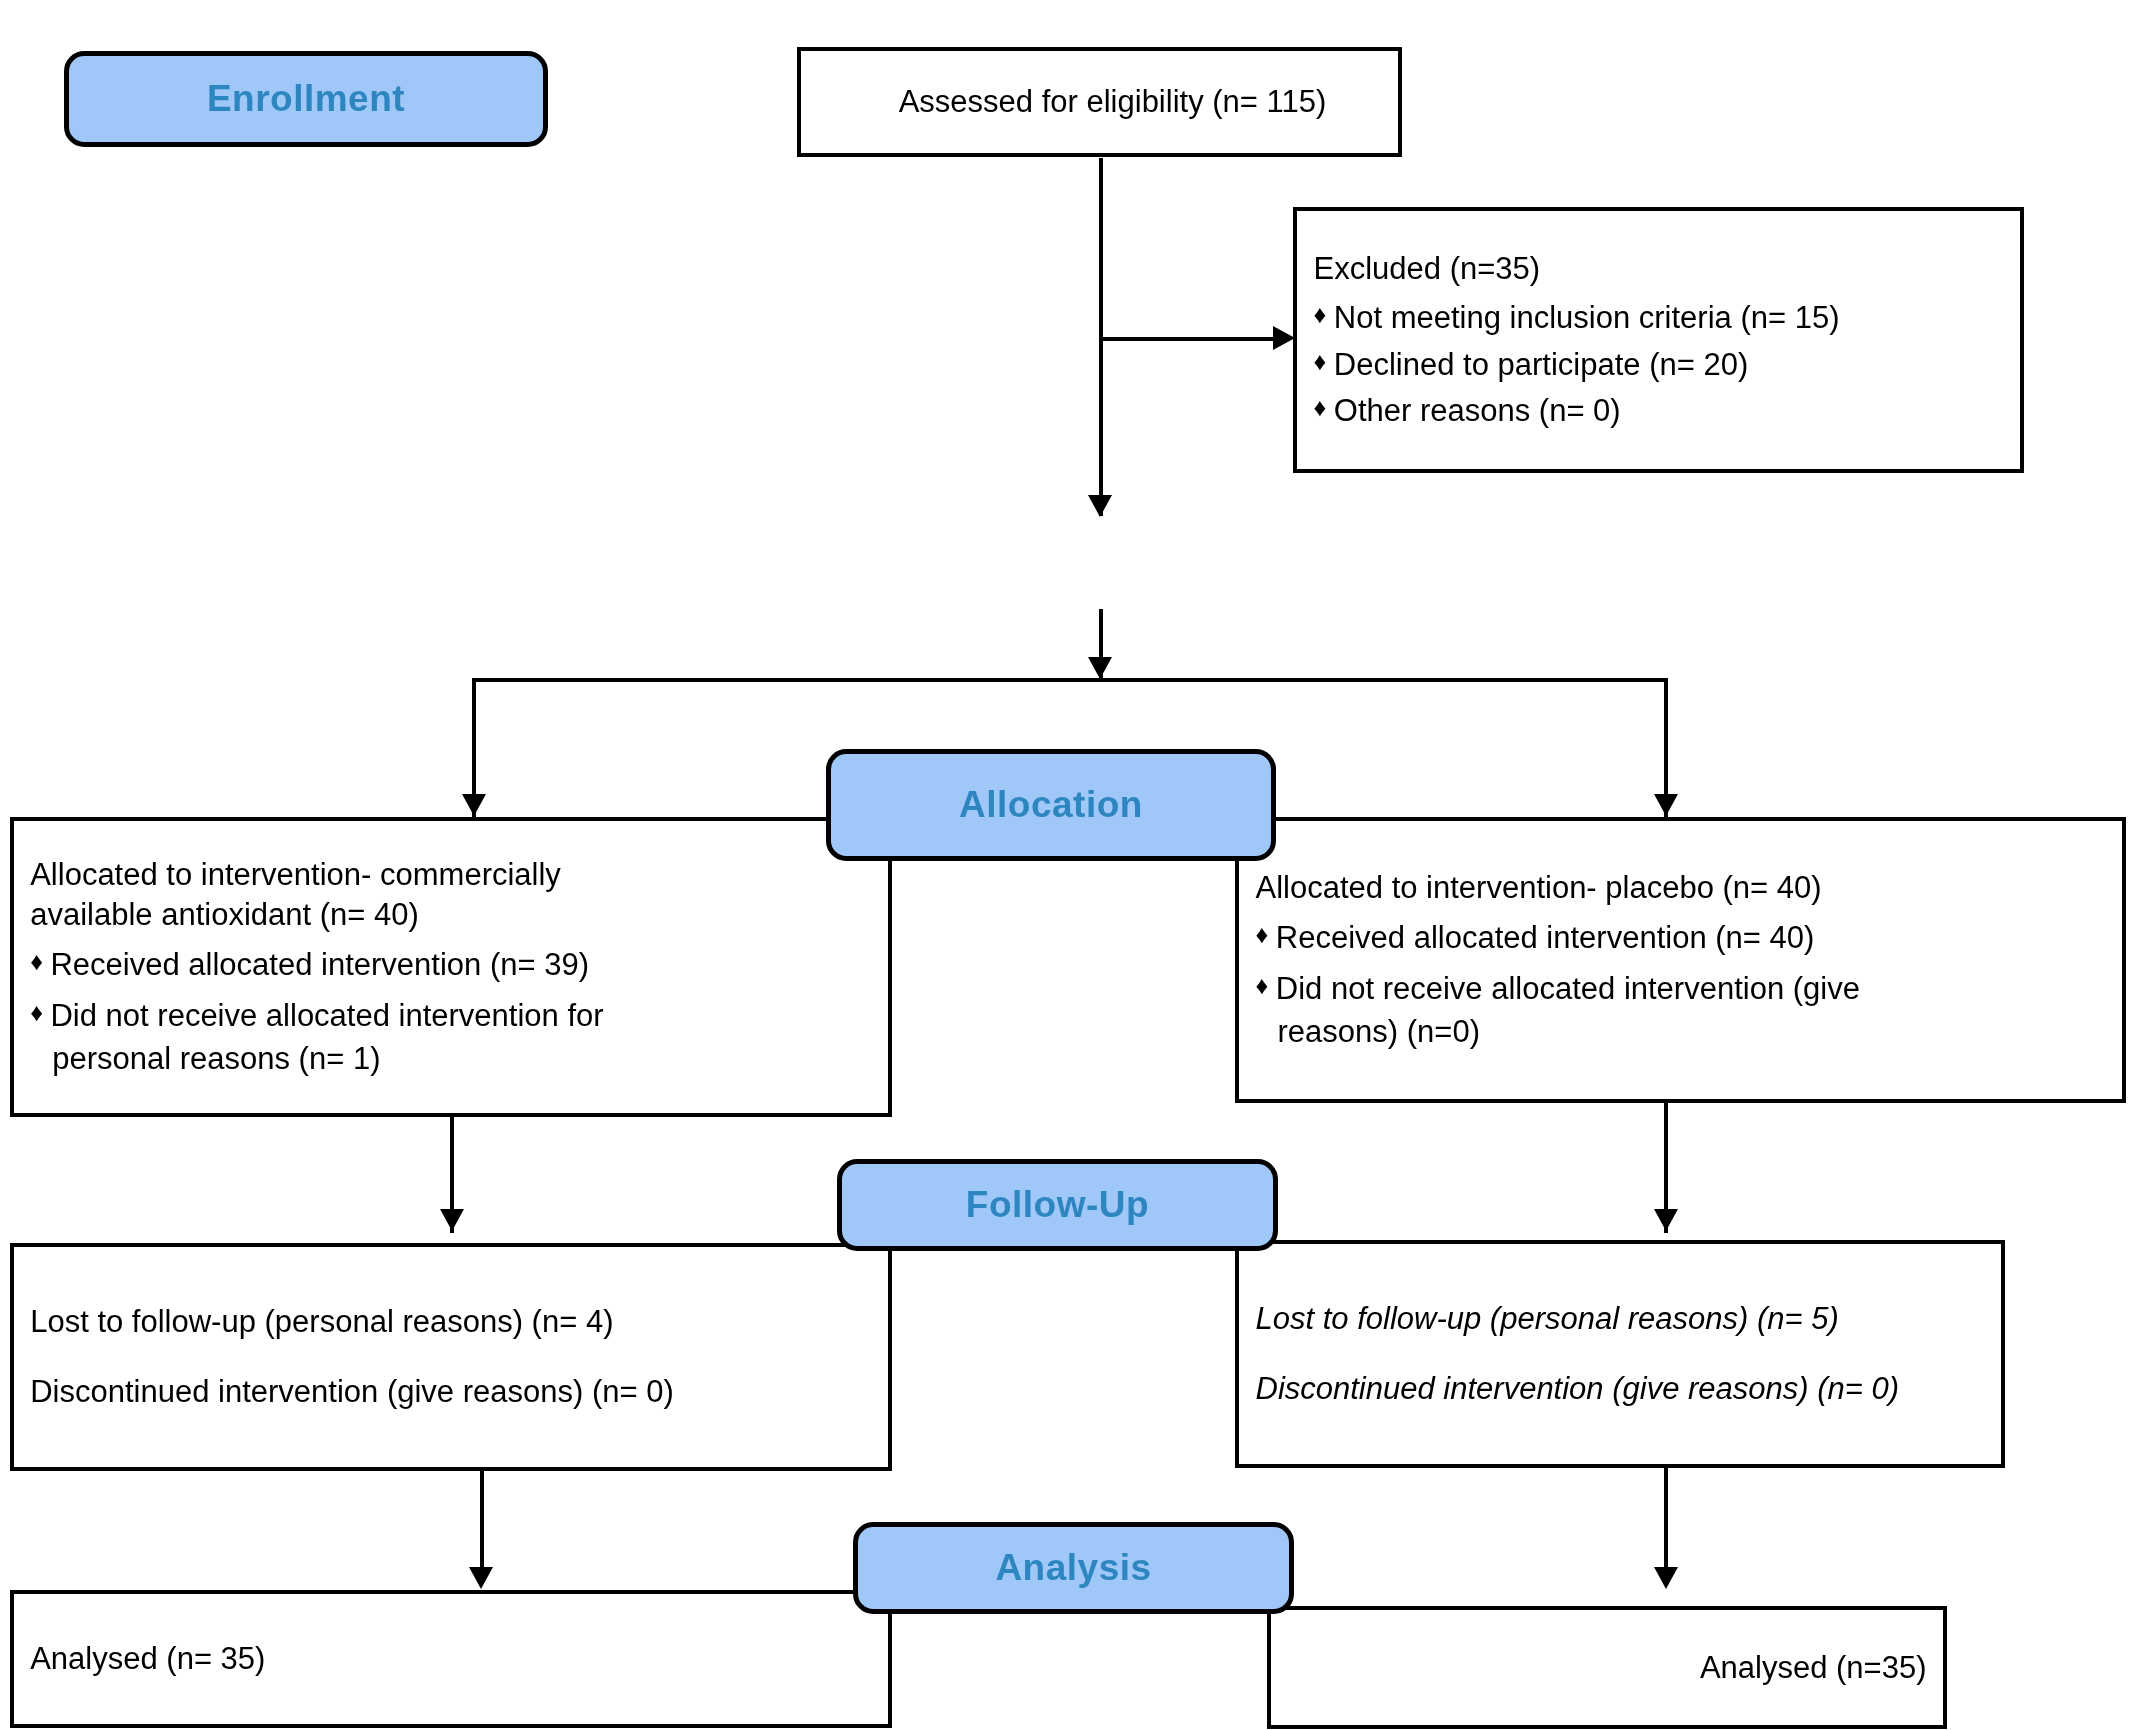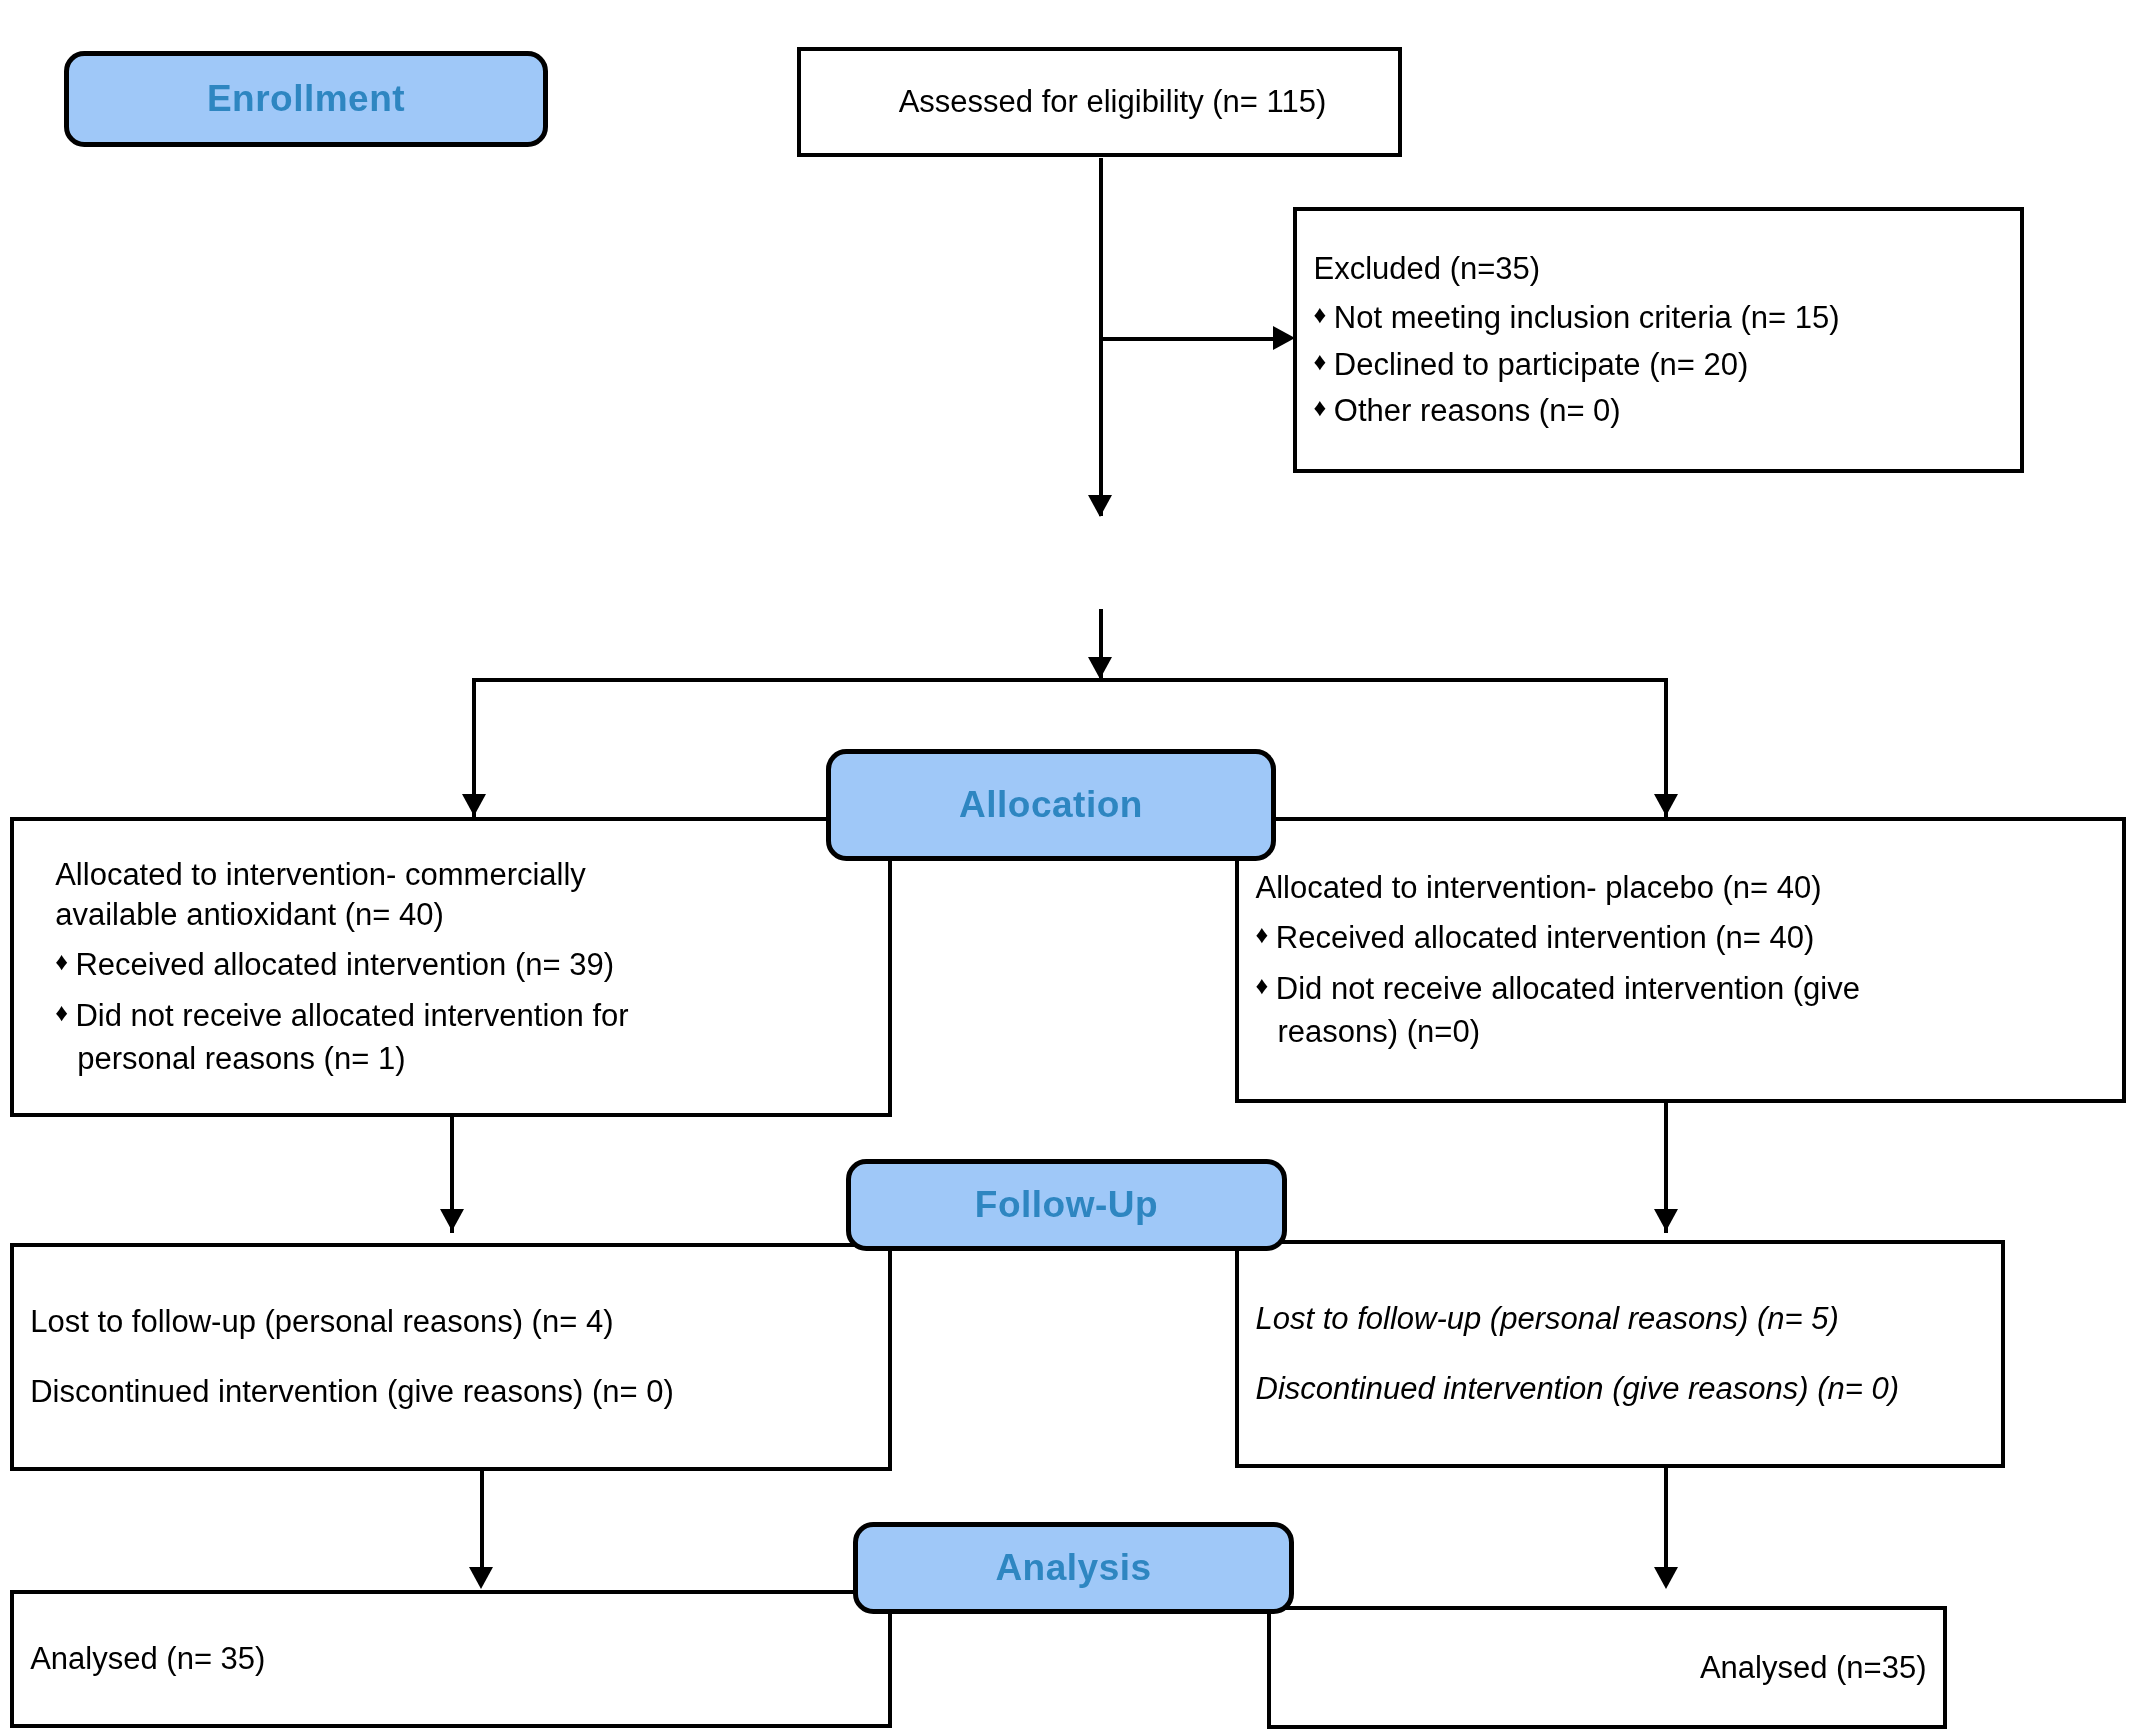--- a/index.html
+++ b/index.html
@@ -134,21 +134,21 @@
   <div class="hline" style="left:472px;top:678px;width:1196px;"></div>
   <div class="vline" style="left:472px;top:678px;height:141px;"></div>
   <div class="arrow-down" style="left:462px;top:794px;"></div>
   <div class="vline" style="left:1664px;top:678px;height:141px;"></div>
   <div class="arrow-down" style="left:1654px;top:794px;"></div>
 
   <div class="badge" style="left:826px;top:749px;width:450px;height:112px;">
     <span>Allocation</span>
   </div>
 
-  <div class="box" style="left:9.7px;top:817px;width:882px;height:300px;padding-left:25px;">
+  <div class="box" style="left:9.7px;top:817px;width:882px;height:300px;">
     <div class="pad">
       <div class="linewrap">Allocated to intervention- commercially</div>
       <div class="linewrap">available antioxidant (n= 40)</div>
       <div class="bul" style="margin-top:10.7px;">
         <span class="dia">♦</span>
         <span class="txt">Received allocated intervention (n= 39)</span>
       </div>
       <div class="bul" style="margin-top:10.7px;">
         <span class="dia">♦</span>
         <span class="txt">Did not receive allocated intervention for</span>
@@ -170,21 +170,21 @@
       </div>
       <div class="linewrap indent" style="margin-top:3.9px;">reasons) (n=0)</div>
     </div>
   </div>
 
   <div class="vline" style="left:450px;top:1117px;height:116px;"></div>
   <div class="arrow-down" style="left:440px;top:1209px;"></div>
   <div class="vline" style="left:1664px;top:1102px;height:131px;"></div>
   <div class="arrow-down" style="left:1654px;top:1209px;"></div>
 
-  <div class="badge" style="left:837px;top:1159px;width:441px;height:92px;margin-left:9px;">
+  <div class="badge" style="left:837px;top:1159px;width:441px;height:92px;">
     <span>Follow-Up</span>
   </div>
 
   <div class="box" style="left:9.7px;top:1243px;width:882px;height:228px;">
     <div class="pad">
       <div class="linewrap">Lost to follow-up (personal reasons) (n= 4)</div>
       <div class="linewrap" style="margin-top:30px;">Discontinued intervention (give reasons) (n= 0)</div>
     </div>
   </div>
 

